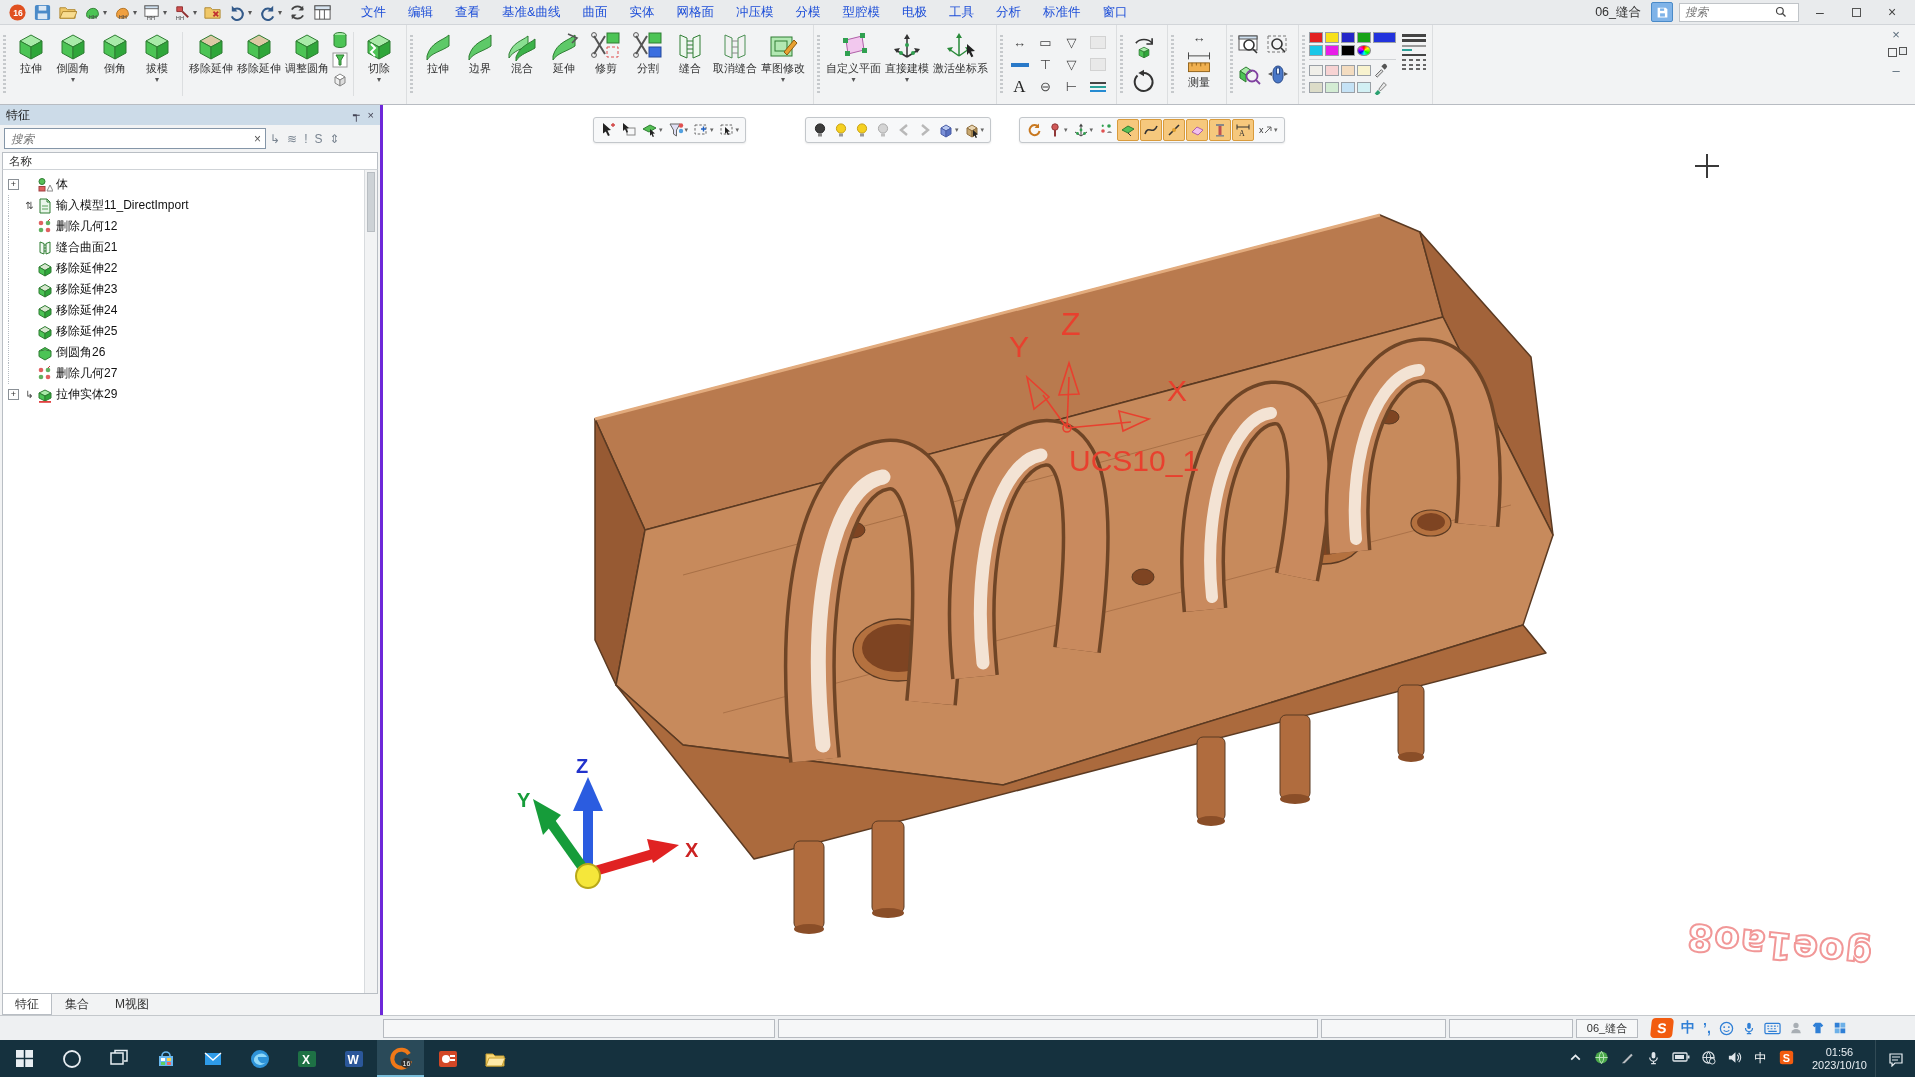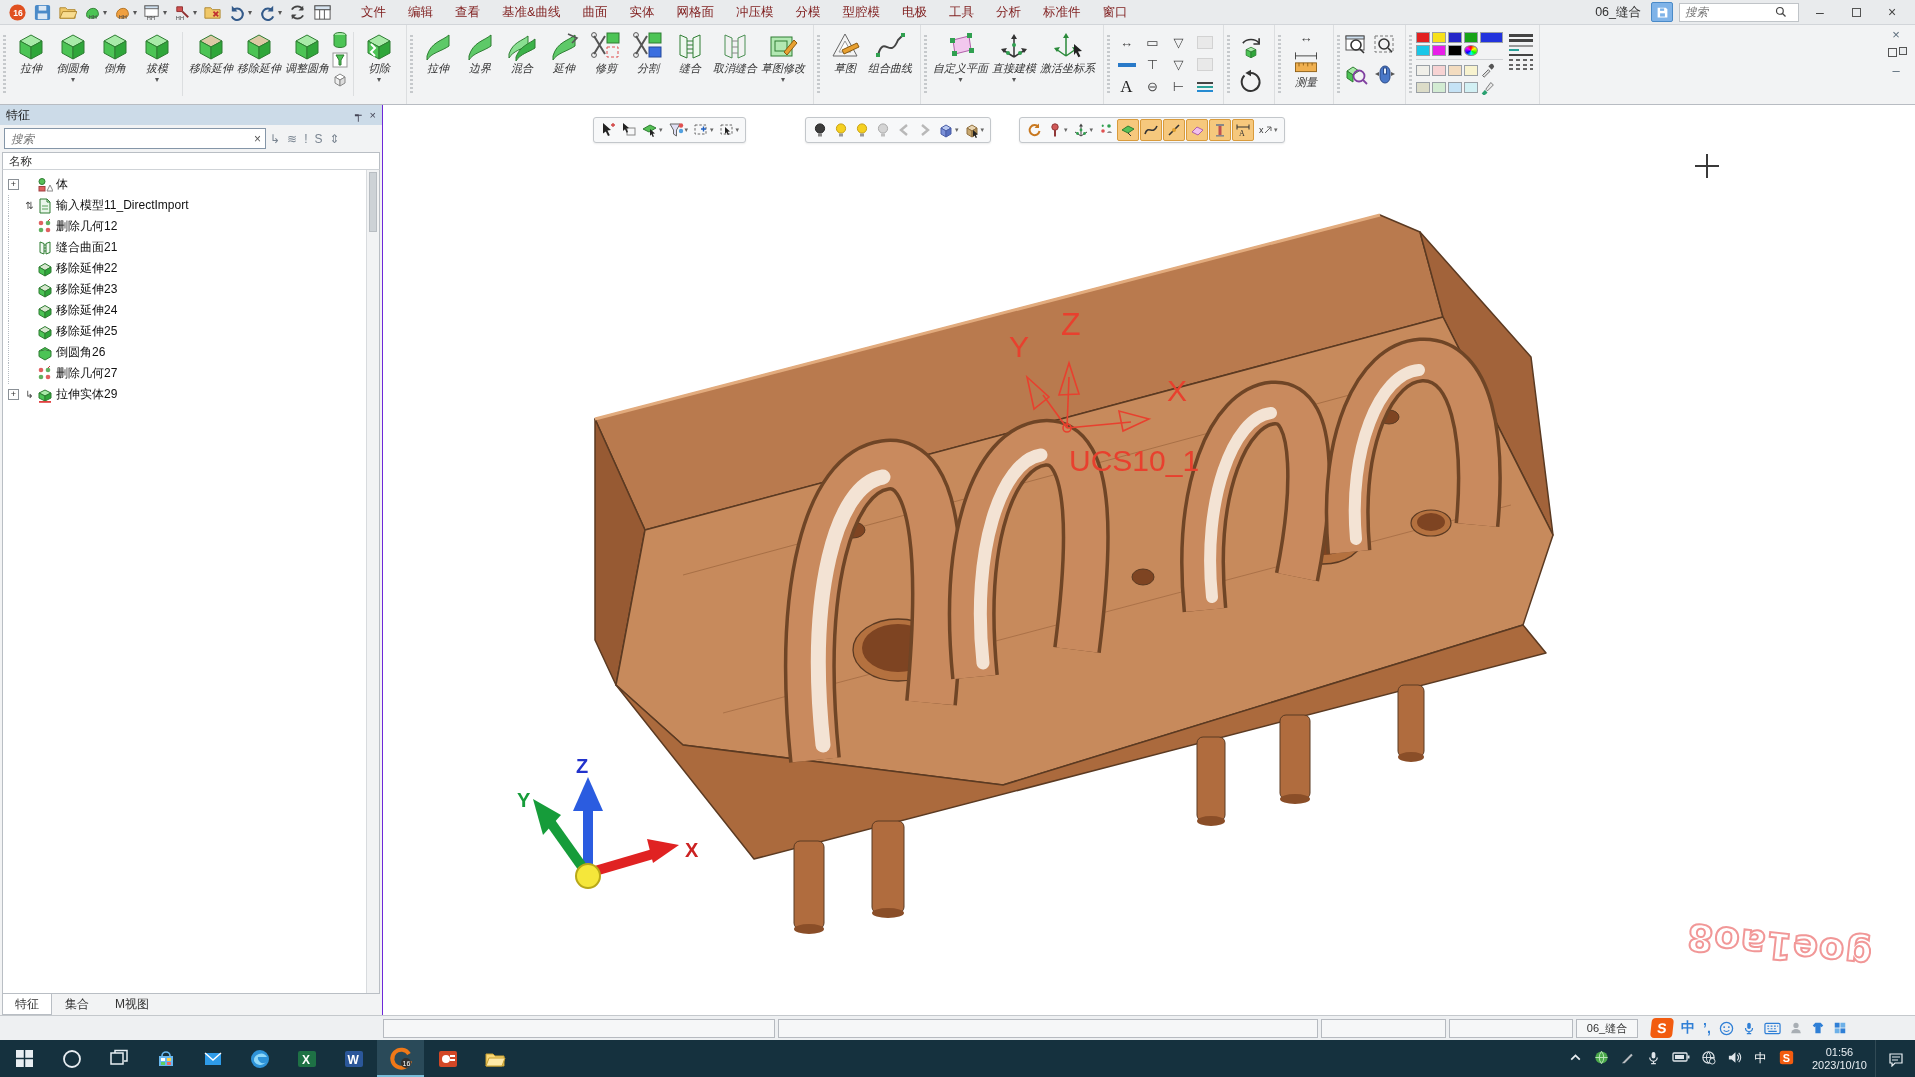--- a/index.html
+++ b/index.html
@@ -6,38 +6,38 @@
     font-family:"Liberation Sans",sans-serif;font-size:12px;background:#fff;color:#222;}
   *{box-sizing:border-box;}
   svg{display:block;}
 
   
   .titlebar{height:25px;background:#e9ebed;display:flex;align-items:center;border-bottom:1px solid #d2d5d9;}
   .qa{display:flex;align-items:center;gap:2px;padding:0 6px;}
   .qa .qbtn{height:21px;display:flex;align-items:center;padding:0 2px;}
   .qa .qcaret{font-size:8px;color:#555;margin-left:1px;}
   .menubar{display:flex;align-items:center;margin-left:10px;}
-  .menu-item{padding:0 11px;font-size:12.5px;color:#7f1d1d;height:25px;line-height:25px;cursor:default;}
+  .menu-item{padding:0 11px;font-size:12.5px;color:#1d4ed8;height:25px;line-height:25px;cursor:default;}
   .tb-right{margin-left:auto;display:flex;align-items:center;gap:6px;padding-right:8px;}
   .doc-title{font-size:12.5px;color:#333;margin-right:4px;}
   .tb-save{width:22px;height:20px;background:#7fb3e8;border:1px solid #4a8ac8;display:flex;align-items:center;justify-content:center;border-radius:2px;}
   .tb-search{display:flex;align-items:center;background:#fff;border:1px solid #c0c4c8;height:19px;width:120px;padding:0 3px;}
   .tb-search input{border:none;outline:none;width:92px;font-size:11.5px;font-style:italic;color:#666;background:transparent;font-family:"Liberation Sans",sans-serif;}
   .winbtn{width:30px;height:22px;display:flex;align-items:center;justify-content:center;font-size:14px;color:#444;}
   .boxglyph{width:9px;height:9px;border:1px solid #555;display:inline-block;}
   .boxglyph2{width:8px;height:8px;border:1px solid #555;display:inline-block;position:relative;top:-2px;left:2px;background:#e9ebed;}
 
   
   .ribbon{height:80px;background:#f2f3f4;border-bottom:1px solid #b8bcc2;display:flex;position:relative;}
   .grp{display:flex;align-items:flex-start;padding:2px 6px 0 10px;border-right:1px solid #dcdee0;position:relative;}
   .grp::before{content:"";position:absolute;left:3px;top:10px;bottom:10px;width:3px;
     background:repeating-linear-gradient(to bottom,#c6c9cc 0 2px,transparent 2px 4px);}
   .rbtn{display:flex;flex-direction:column;align-items:center;min-width:42px;max-width:60px;padding:1px 2px;height:76px;}
   .rbtn .ric{width:32px;height:32px;margin-top:2px;}
-  .rbtn .rlb{font-size:11px;color:#333;text-align:center;line-height:13px;max-width:56px;font-style:italic;}
+  .rbtn .rlb{font-size:11px;color:#333;text-align:center;line-height:13px;max-width:56px;}
   .rbtn .rcaret{font-size:8px;color:#555;height:9px;line-height:9px;}
   .rsep{width:1px;background:#dcdee0;margin:5px 4px;height:64px;}
   .rstack{display:flex;flex-direction:column;gap:2px;padding-top:4px;}
   .rstack .mi{width:18px;height:18px;}
   .agrid{display:grid;grid-template-columns:repeat(4,25px);grid-auto-rows:21px;padding-top:5px;gap:1px;}
   .acell{display:flex;align-items:center;justify-content:center;font-size:13px;color:#444;}
   .acell .ghost{width:16px;height:13px;background:#e9e9e9;border:1px solid #d2d2d2;}
   .acell .dimline{width:18px;height:4px;background:#2979c8;}
   .acell.serifA{font-family:"Liberation Serif",serif;font-size:17px;color:#222;}
   .acell .tlines{display:flex;flex-direction:column;gap:2px;}
@@ -57,21 +57,21 @@
   .lnrow i{display:block;height:2px;background:#444;}
   .lnrow i.th{height:3px;}
   .lnrow i.gray{background:#999;}
   .lnrow i.dash{background:repeating-linear-gradient(to right,#666 0 4px,transparent 4px 7px);}
   .lnrow i.teal{background:#2aa198;width:10px;}
   .ribbon-corner{position:absolute;right:10px;top:4px;display:flex;flex-direction:column;gap:6px;align-items:center;}
   .ribbon-corner .rcbtn{color:#5a6b7a;font-size:13px;line-height:12px;width:18px;text-align:center;}
 
   
   .main{display:flex;height:910px;}
-  .panel{width:383px;background:#f2f3f4;display:flex;flex-direction:column;border-right:1px solid #6d28d9;}
+  .panel{width:383px;background:#f2f3f4;display:flex;flex-direction:column;border-right:3px solid #6d28d9;}
   .panel-header{height:20px;background:#ccdbe8;display:flex;align-items:center;padding:0 6px;font-size:12px;color:#1a1a1a;}
   .panel-header .ph-tools{margin-left:auto;display:flex;gap:8px;color:#445;font-size:11px;}
   .panel-search{height:27px;display:flex;align-items:center;padding:2px 4px;gap:4px;background:#f2f3f4;}
   .ps-box{flex:0 0 262px;height:21px;background:#fff;border:1px solid #8596a8;display:flex;align-items:center;padding:0 4px;}
   .ps-box input{border:none;outline:none;flex:1;font-size:11.5px;font-style:italic;color:#777;font-family:"Liberation Sans",sans-serif;}
   .ps-box .ps-clear{color:#555;font-size:12px;}
   .ps-tools{display:flex;gap:7px;color:#7a8591;font-size:12px;align-items:center;}
   .name-header{height:18px;background:#fff;border:1px solid #b9bec4;border-bottom:1px solid #cfd3d7;margin:0 2px;padding:1px 6px;font-size:11.5px;color:#333;}
   .tree-wrap{flex:1;background:#fff;border:1px solid #b9bec4;border-top:none;margin:0 2px;position:relative;overflow:hidden;display:flex;}
   .tree{flex:1;padding-top:4px;}
@@ -481,44 +481,20 @@
         <div class="rbtn">
           <span class="ric">
             <svg viewBox="0 0 32 32">
               <rect x="4" y="7" width="21" height="19" fill="#b2e8b2" stroke="#2e7d32"></rect>
               <rect x="8" y="11" width="12" height="10" fill="none" stroke="#2e7d32"></rect>
               <path d="M17,22 L27,10 L30,13 L20,25 Z" fill="#e8a030" stroke="#8a5a10"></path>
             </svg>
           </span>
           <span class="rlb">草图修改</span>
           <span class="rcaret">▾</span>
-        </div>
-      </div>
-      <div class="grp">
-        <div class="rbtn">
-          <span class="ric">
-            <svg viewBox="0 0 32 32">
-              <path d="M4,26 L16,4 L28,26 Z" fill="#f4f4f4" stroke="#666"></path>
-              <path d="M10,22 L16,11 L22,22 Z" fill="#fff" stroke="#999"></path>
-              <path d="M13,20 L28,13 L30,17 L15,24 Z" fill="#e8a030" stroke="#8a5a10"></path>
-            </svg>
-          </span>
-          <span class="rlb">草图</span>
-          <span class="rcaret"></span>
-        </div>
-        <div class="rbtn">
-          <span class="ric">
-            <svg viewBox="0 0 32 32">
-              <path d="M4,25 C10,4 16,30 24,10 L29,5" fill="none" stroke="#444" stroke-width="2"></path>
-              <rect x="2" y="23" width="4" height="4" fill="#30a050"></rect>
-              <rect x="27" y="3" width="4" height="4" fill="#30a050"></rect>
-            </svg>
-          </span>
-          <span class="rlb">组合曲线</span>
-          <span class="rcaret"></span>
         </div>
       </div>
       <div class="grp">
         <div class="rbtn">
           <span class="ric">
             <svg viewBox="0 0 32 32">
               <polygon points="8,10 24,6 26,20 10,24" fill="#f2c8ee" stroke="#b060a8"></polygon>
               <rect x="5" y="8" width="5" height="5" fill="#30a050"></rect>
               <rect x="22" y="3" width="5" height="5" fill="#30a050"></rect>
               <rect x="24" y="18" width="5" height="5" fill="#30a050"></rect>

